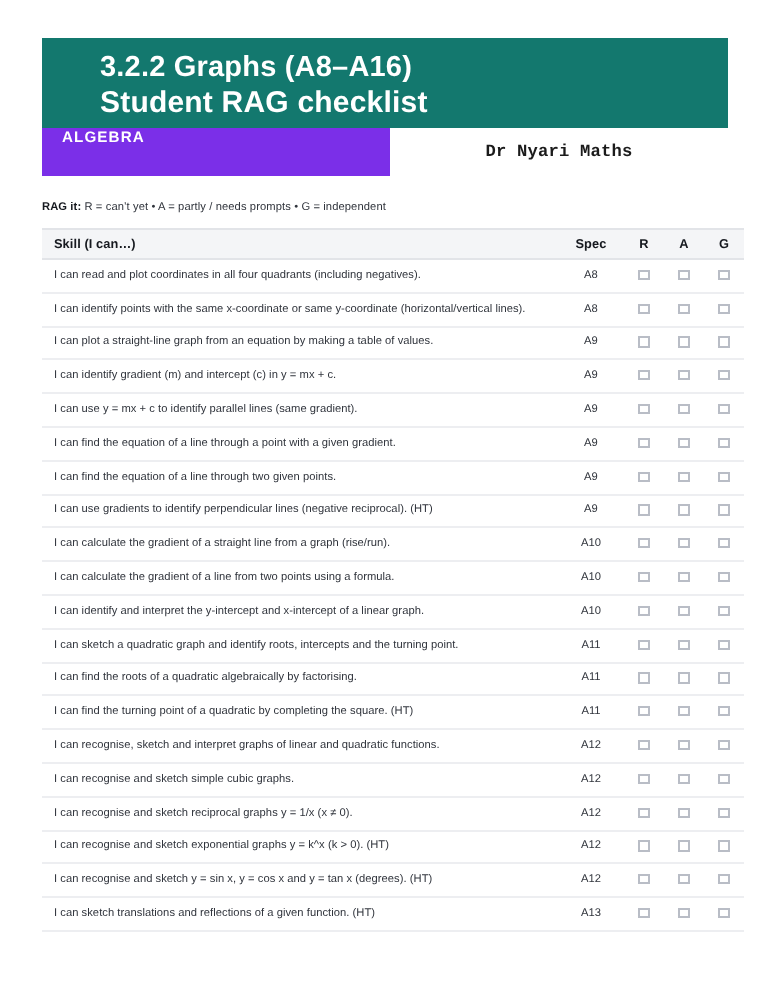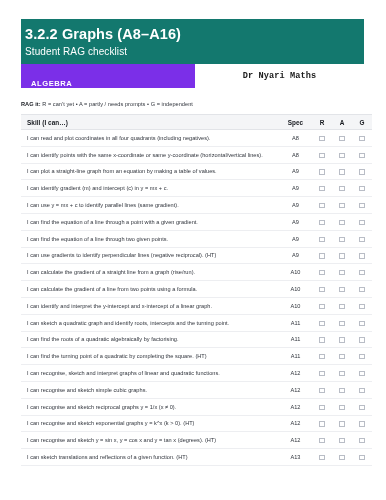--- a/index.html
+++ b/index.html
@@ -22,35 +22,35 @@
   }
 
   
   .header-band {
     position: absolute;
     left: 21px;
     top: 19px;
     width: 343px;
     height: 45px;
     background: #13786E;
-    padding: 7px 12px 0 4px;
+    padding: 7px 12px 0 29px;
   }
 
   .doc-title {
     color: #ffffff;
     font-size: 14.5px;
     font-weight: bold;
     line-height: 17px;
     letter-spacing: 0.1px;
   }
 
   .doc-subtitle {
     color: #ffffff;
-    font-size: 10px;
-    font-weight: normal;
+    font-size: 15px;
+    font-weight: bold;
     line-height: 14px;
     margin-top: 2px;
     letter-spacing: 0.1px;
   }
 
   
   .banner-row {
     position: absolute;
     left: 21px;
     top: 64px;
@@ -59,21 +59,21 @@
   }
 
   .topic-banner {
     position: absolute;
     left: 0;
     top: 0;
     width: 174px;
     height: 24px;
     background: #7B2FE8;
     display: flex;
-    align-items: flex-end;
+    align-items: flex-start;
     padding-left: 10px;
   }
 
   .topic-banner-label {
     color: #ffffff;
     font-size: 7.6px;
     font-weight: bold;
     letter-spacing: 0.55px;
   }
 

